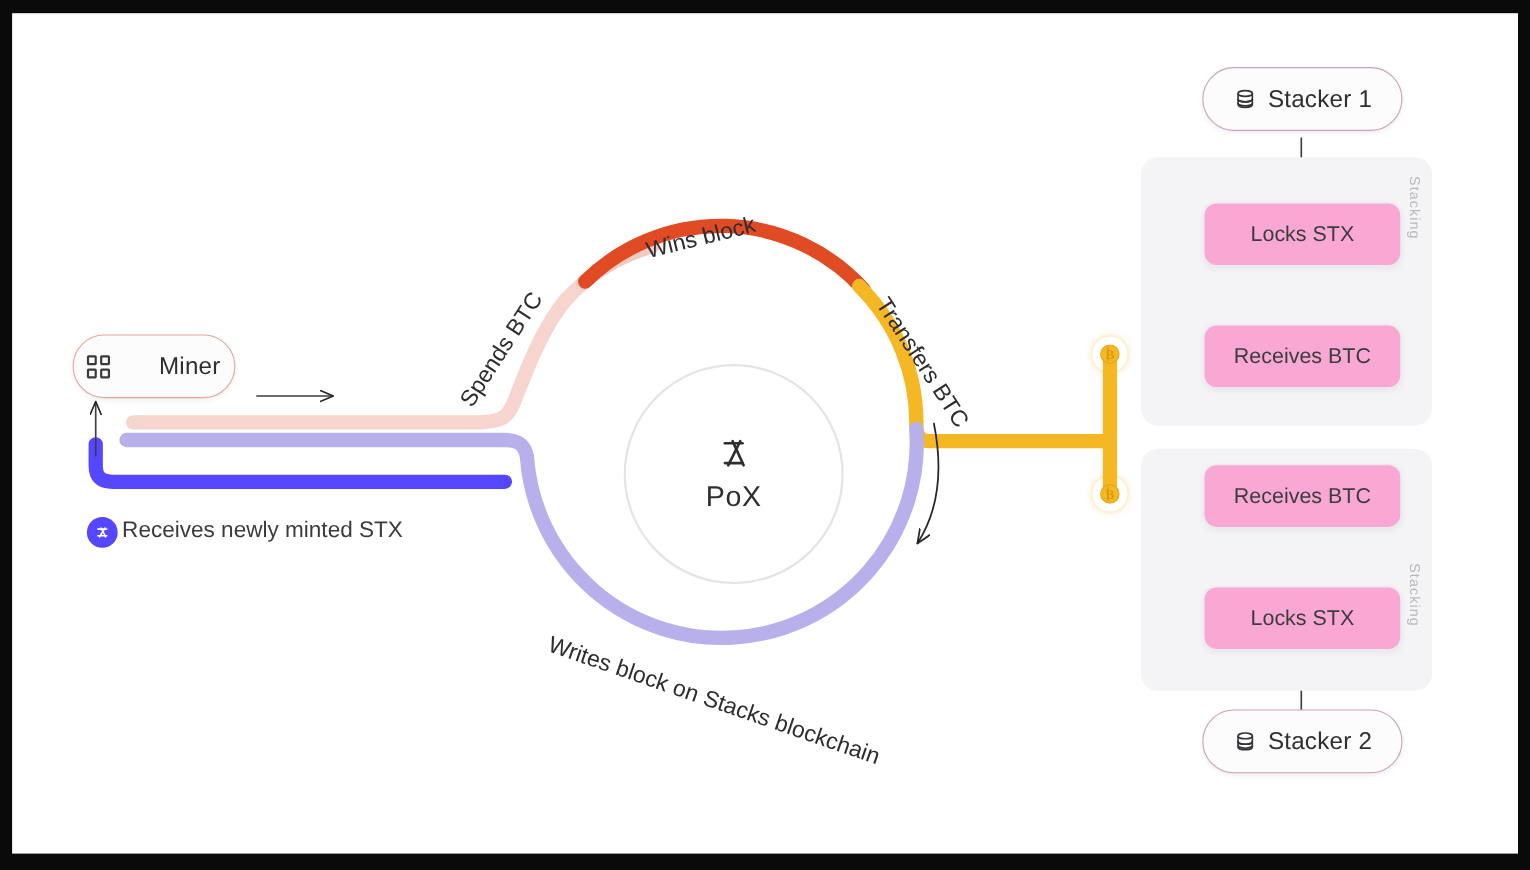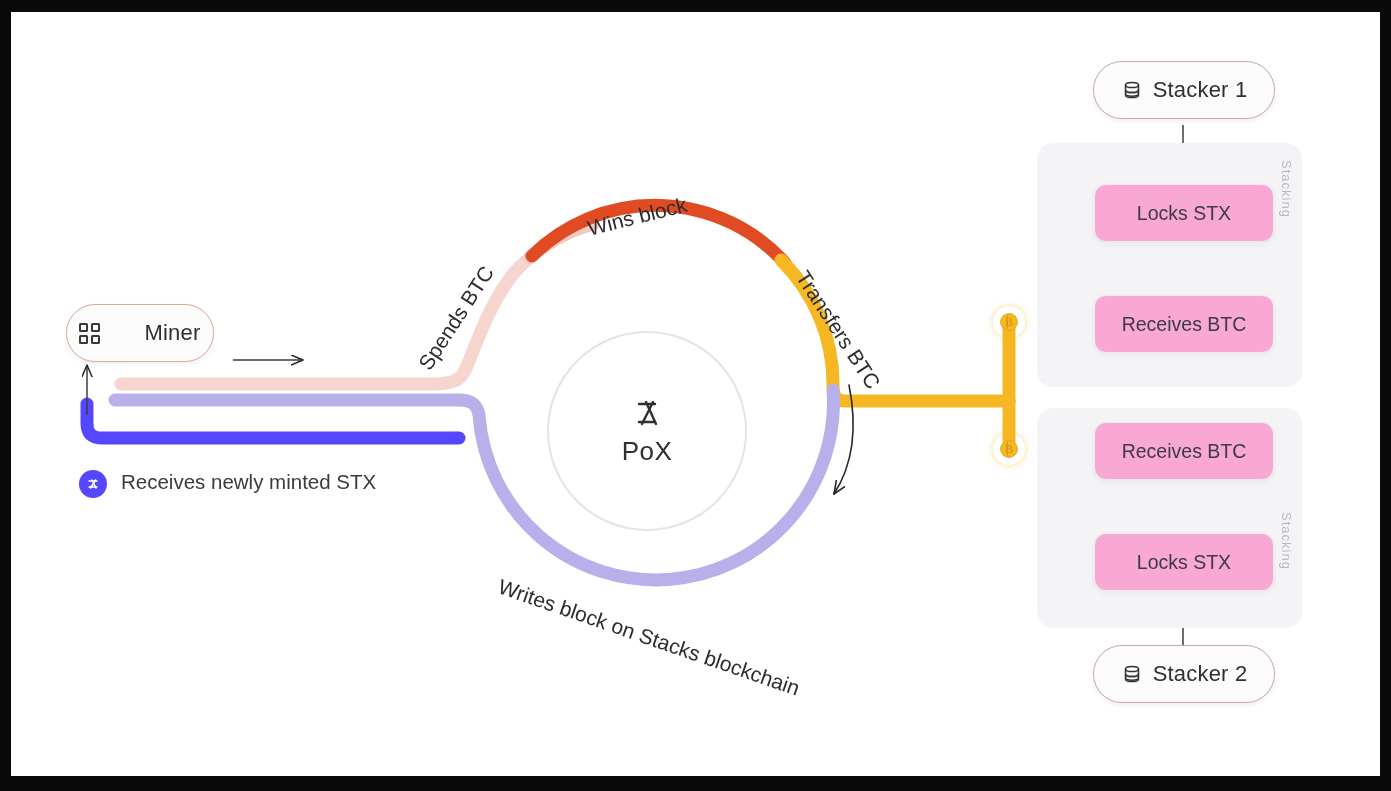--- a/index.html
+++ b/index.html
@@ -116,21 +116,21 @@
     position: absolute;
     font-size: 21px;
     color: #2c2c31;
     white-space: nowrap;
     transform-origin: left center;
   }
 
   
   #hub {
     position: absolute;
-    left: 536px;
+    left: 556px;
     top: 319px;
     width: 196px;
     height: 196px;
     border-radius: 50%;
     border: 2px solid #e4e4e7;
     background: #ffffff;
     display: flex;
     flex-direction: column;
     align-items: center;
     justify-content: center;
@@ -142,21 +142,21 @@
     letter-spacing: 0.5px;
   }
 
   
   #legend {
     position: absolute;
     left: 68px;
     top: 455px;
     display: flex;
     align-items: flex-start;
-    gap: 14px;
+    gap: 4px;
   }
   #legend .dot {
     width: 28px;
     height: 28px;
     border-radius: 50%;
     background: #5546ff;
     display: flex;
     align-items: center;
     justify-content: center;
     flex: none;

